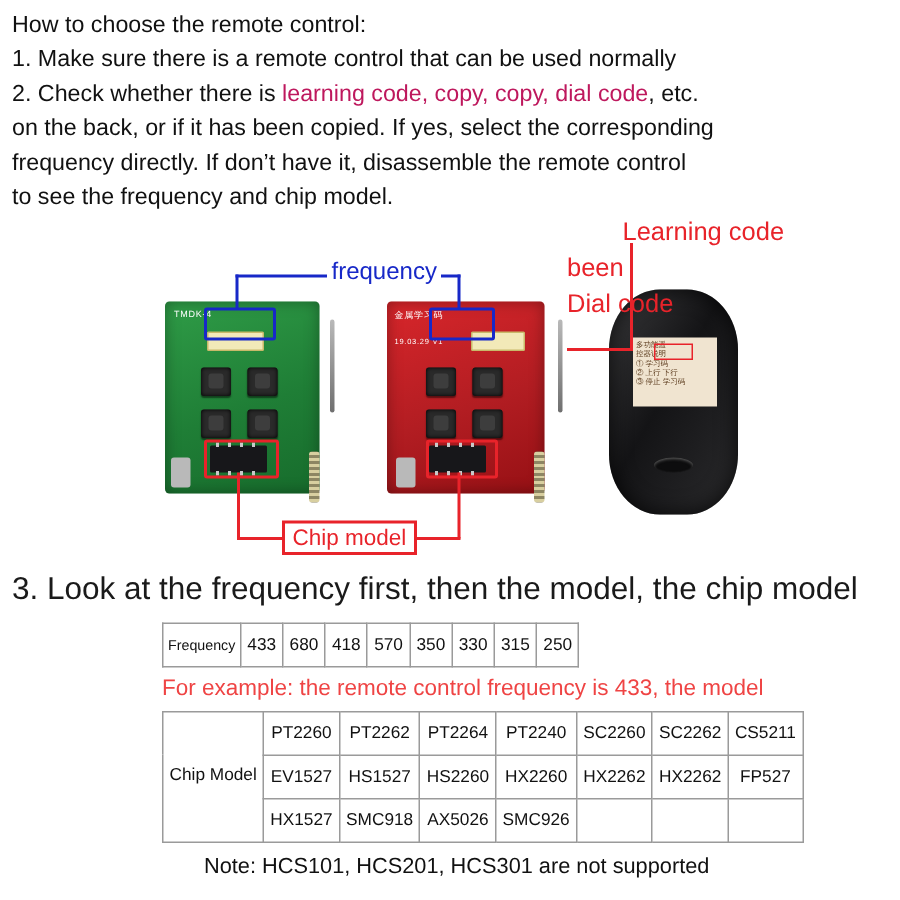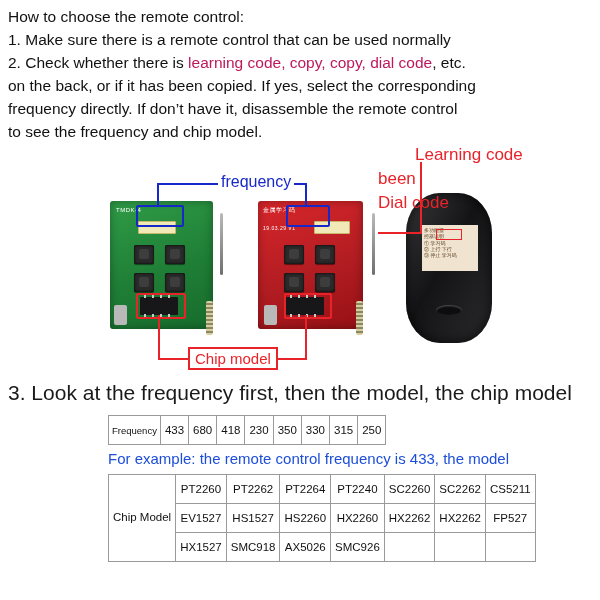--- a/index.html
+++ b/index.html
@@ -245,21 +245,21 @@
   }
   .freq-table td.head {
     font-size: 9.5px;
     padding: 2px 3px;
   }
   .example {
     margin: 4px 0 5px 0;
     font-size: 15px;
     line-height: 1.3;
     padding-left: 0;
-    color: #1d4ed8;
+    color: #ef4444;
   }
   .chip-table td.rowhead {
     width: 46px;
     font-size: 11.5px;
     line-height: 1.15;
   }
   .note {
     margin-top: 8px;
     padding-left: 28px;
     font-size: 14.5px;
@@ -369,21 +369,21 @@
 
   <div class="tables">
 
     <table class="freq-table">
       <tbody>
           <tr>
         <td class="head">Frequency</td>
         <td>433</td>
         <td>680</td>
         <td>418</td>
-        <td>230</td>
+        <td>570</td>
         <td>350</td>
         <td>330</td>
         <td>315</td>
         <td>250</td>
       </tr>
     </tbody>
       </table>
 
     <div class="example">
       <div>For example: the remote control frequency is 433, the model</div>
@@ -415,15 +415,16 @@
         <td>SMC918</td>
         <td>AX5026</td>
         <td>SMC926</td>
         <td></td>
         <td></td>
         <td></td>
       </tr>
     </tbody>
       </table>
 
+    <div class="note">Note: HCS101, HCS201, HCS301 are not supported</div>
   </div>
 
 </div>
 
 </body></html>

